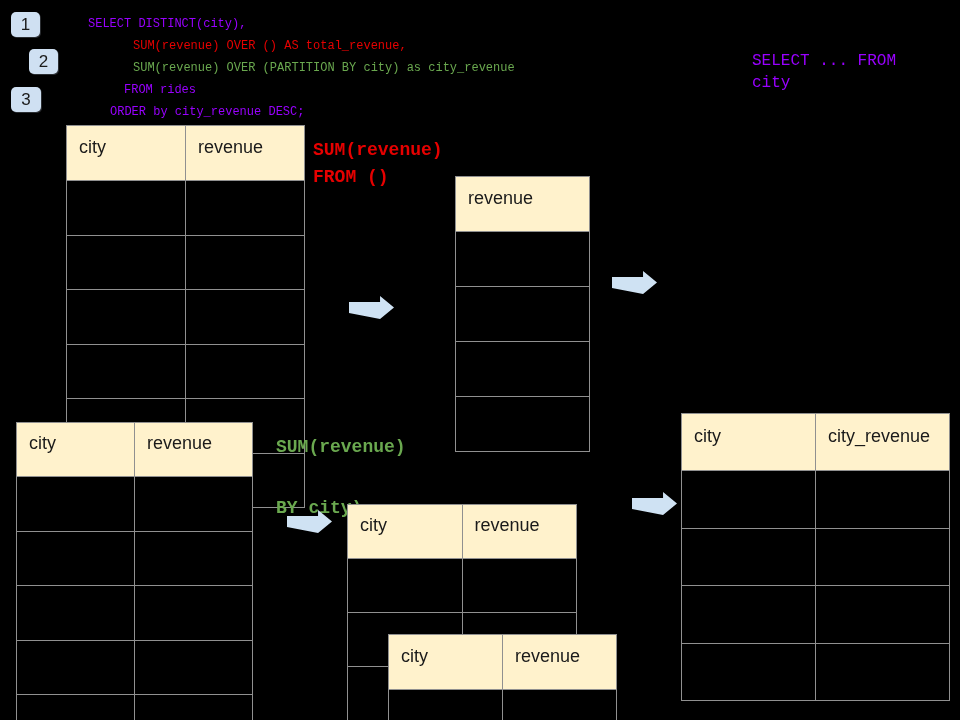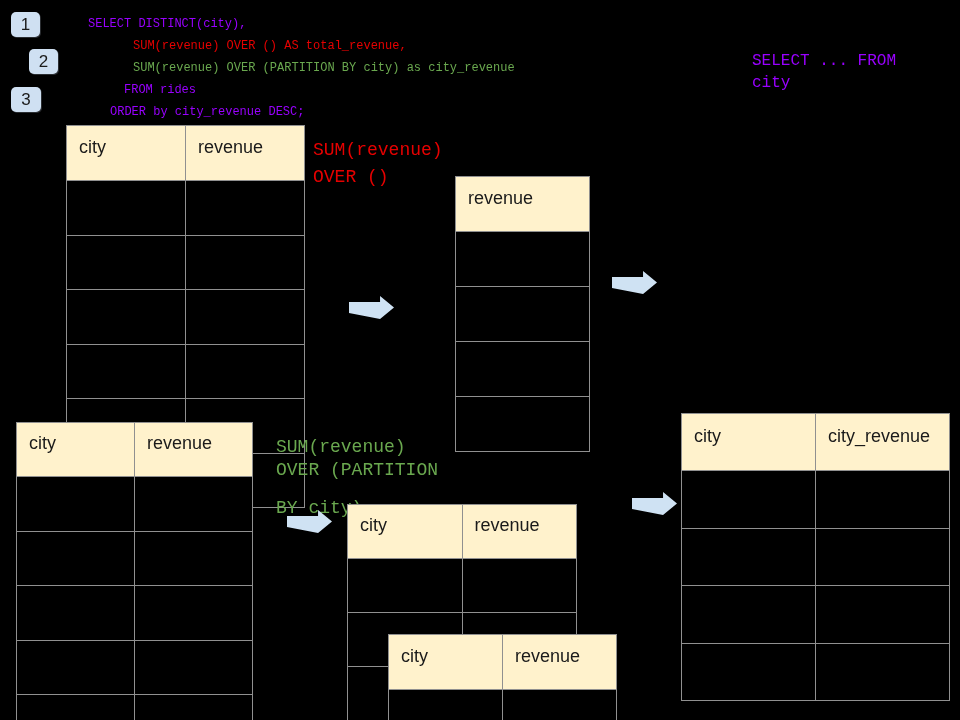--- a/index.html
+++ b/index.html
@@ -11,21 +11,21 @@
   .code-line{
     position:absolute;font-family:"Liberation Mono","DejaVu Sans Mono",monospace;
     font-weight:normal;font-size:12px;line-height:22px;white-space:pre;
   }
   .note-line{
     position:absolute;font-family:"Liberation Mono","DejaVu Sans Mono",monospace;
     font-weight:normal;font-size:16px;line-height:22px;white-space:pre;margin-top:12px;
   }
   .label-line{
     position:absolute;font-family:"Liberation Mono","DejaVu Sans Mono",monospace;
-    font-weight:normal;font-size:18px;white-space:pre;
+    font-weight:bold;font-size:18px;white-space:pre;
   }
   .purple{color:#9900ff}
   .red{color:#e60000}
   .green{color:#6aa84f}
   
   .badge{
     position:absolute;width:29px;height:25px;background:#cfe0f2;
     border-radius:5px;display:flex;align-items:center;justify-content:center;
     font-size:17px;color:#1b1b1b;box-shadow:1px 1px 0 rgba(120,130,140,.35);
   }
@@ -98,21 +98,21 @@
           </tr>
           <tr class="brow">
             <td></td>
             <td></td>
           </tr>
         </tbody>
       </table>
     </div>
 
   <div class="label-line red" style="left:313px;top:140px;">SUM(revenue)</div>
-  <div class="label-line red" style="left:313px;top:167px;">OVER ()</div>
+  <div class="label-line red" style="left:313px;top:167px;">FROM ()</div>
 
   <div class="arrow" style="left:349px;top:296px;"></div>
 
   <div class="tbl" style="left:455px;top:176px;width:135px;--hh:42px;--rh:42px;">
       <table class="grid">
         <tbody>
           <tr class="hrow">
             <td>revenue</td>
           </tr>
           <tr class="brow">
@@ -162,21 +162,20 @@
           </tr>
           <tr class="brow">
             <td></td>
             <td></td>
           </tr>
         </tbody>
       </table>
     </div>
 
   <div class="label-line green" style="left:276px;top:437px;">SUM(revenue)</div>
-  <div class="label-line green" style="left:276px;top:460px;">OVER (PARTITION</div>
   <div class="label-line green" style="left:276px;top:483px;margin-top:15px;">BY city)</div>
 
   <div class="arrow" style="left:287px;top:510px;"></div>
 
   <div class="tbl" style="left:347px;top:504px;width:230px;--hh:41px;--rh:41px;">
       <table class="grid">
         <tbody>
           <tr class="hrow">
             <td>city</td>
             <td>revenue</td>

